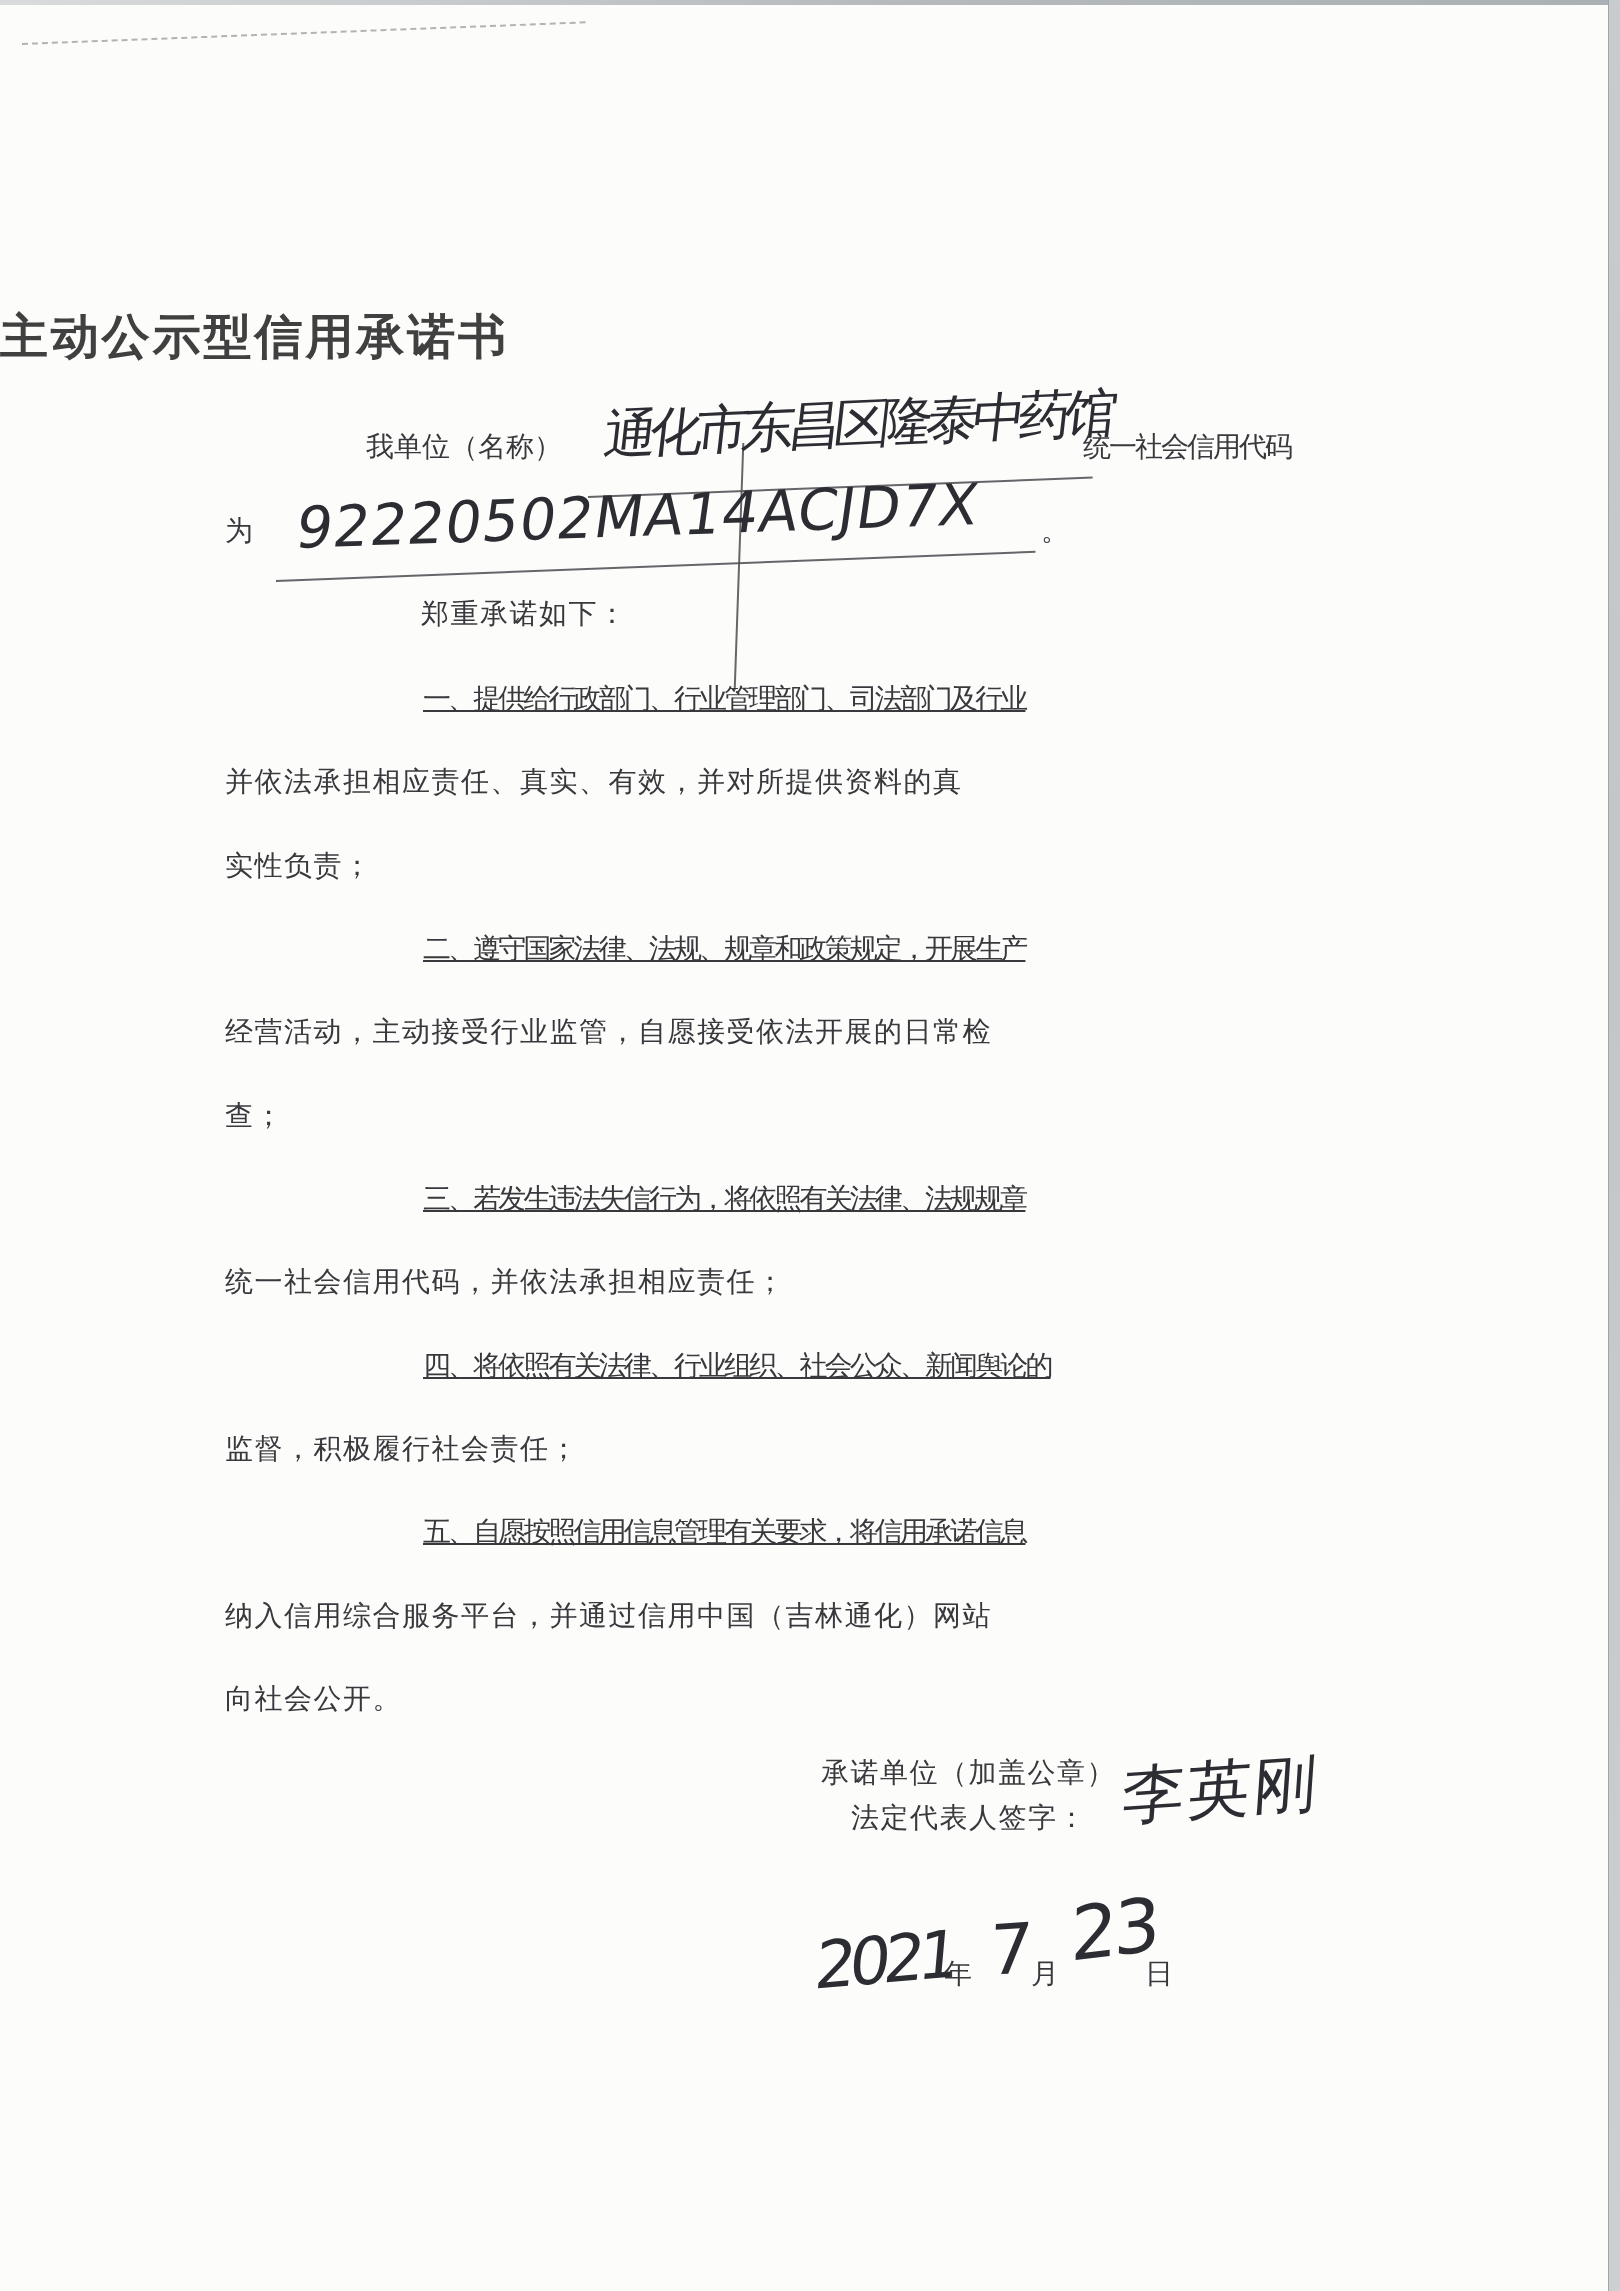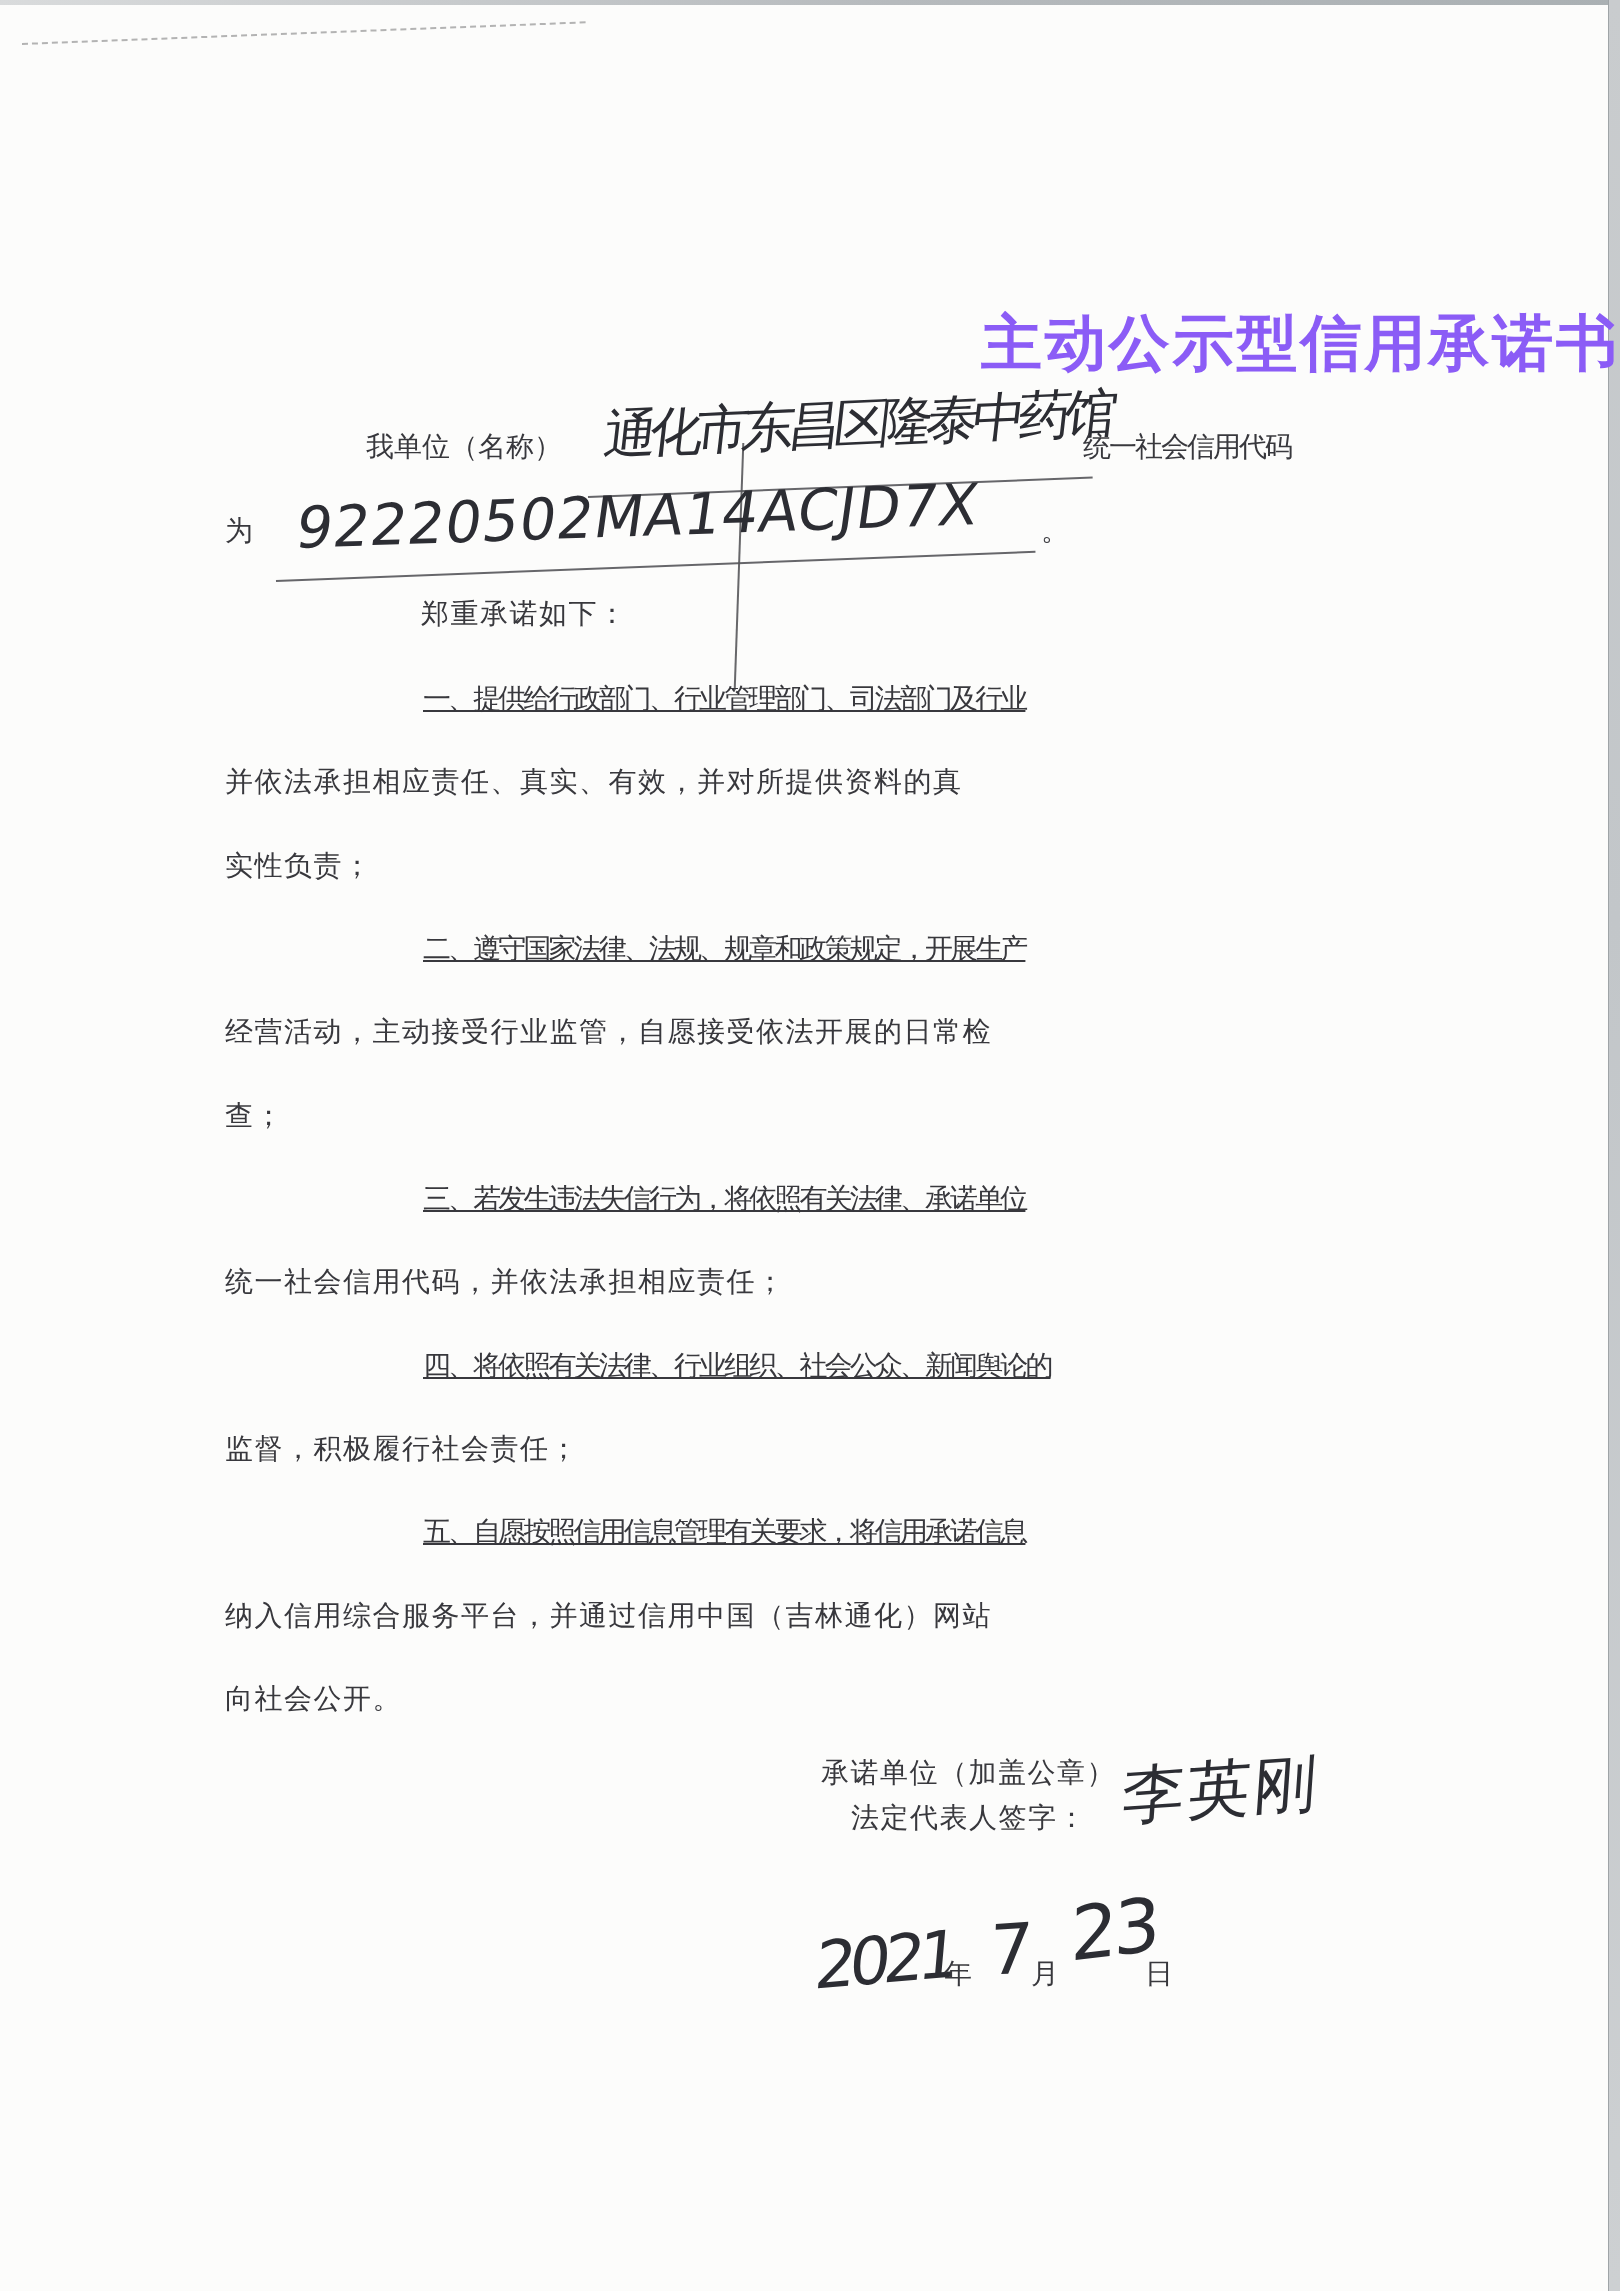--- a/index.html
+++ b/index.html
@@ -19,22 +19,22 @@
     border-left:1px solid #9fa4a7;}
   .scan-dash-line{position:absolute;left:21.6px;top:43px;width:564px;height:0;
     border-top:2px dashed #9b9b9b;opacity:.75;
     transform:rotate(-2.2deg);transform-origin:left center;}
   .stray-stroke{position:absolute;left:738px;top:443px;width:2px;height:247px;
     background:#4c4c50;transform:rotate(2deg);opacity:.85;}
 
   
   .t{position:absolute;font-size:28px;line-height:1.15;white-space:nowrap;
      color:#38383d;}
-  .title{left:0;right:0;top:309px;text-align:right;font-size:61px;
-     font-weight:bold;color:#8b5cf6;letter-spacing:2.9px;}
+  .title{left:0;right:0;top:309px;text-align:left;font-size:48px;
+     font-weight:bold;color:#404040;letter-spacing:2.9px;}
   .ls-cont{letter-spacing:1.5px;}   
   .ls-first{letter-spacing:-2.9px;text-decoration:underline;}   
   .ls-tight{letter-spacing:-2px;}
 
   
   .hw{position:absolute;white-space:nowrap;color:#2c2d33;
       font-family:"DejaVu Sans", sans-serif;
       transform:rotate(-3deg) skewX(-6deg);transform-origin:left bottom;}
   .hw-name{left:600px;top:400px;font-size:53px;letter-spacing:-6.9px;
       transform:rotate(-2.5deg) skewX(-9deg);}
@@ -77,21 +77,21 @@
   <div class="t" style="left:1041px;top:515px;">。</div>
 
   <div class="t ls-cont" style="left:421px;top:598px;">郑重承诺如下：</div>
 
   <div class="t ls-first" style="left:423px;top:683px;">一、提供给行政部门、行业管理部门、司法部门及行业</div>
   <div class="t ls-cont" style="left:225px;top:766px;">并依法承担相应责任、真实、有效，并对所提供资料的真</div>
   <div class="t ls-cont" style="left:225px;top:850px;">实性负责；</div>
   <div class="t ls-first" style="left:423px;top:933px;">二、遵守国家法律、法规、规章和政策规定，开展生产</div>
   <div class="t ls-cont" style="left:225px;top:1016px;">经营活动，主动接受行业监管，自愿接受依法开展的日常检</div>
   <div class="t ls-cont" style="left:225px;top:1100px;">查；</div>
-  <div class="t ls-first" style="left:423px;top:1183px;">三、若发生违法失信行为，将依照有关法律、承诺单位</div>
+  <div class="t ls-first" style="left:423px;top:1183px;">三、若发生违法失信行为，将依照有关法律、法规规章</div>
   <div class="t ls-cont" style="left:225px;top:1266px;">统一社会信用代码，并依法承担相应责任；</div>
   <div class="t ls-first" style="left:423px;top:1350px;">四、将依照有关法律、行业组织、社会公众、新闻舆论的</div>
   <div class="t ls-cont" style="left:225px;top:1433px;">监督，积极履行社会责任；</div>
   <div class="t ls-first" style="left:423px;top:1516px;">五、自愿按照信用信息管理有关要求，将信用承诺信息</div>
   <div class="t ls-cont" style="left:225px;top:1600px;">纳入信用综合服务平台，并通过信用中国（吉林通化）网站</div>
   <div class="t ls-cont" style="left:225px;top:1683px;">向社会公开。</div>
 
   <div class="t ls-cont" style="left:821px;top:1757px;">承诺单位（加盖公章）</div>
   <div class="t ls-cont" style="left:851px;top:1802px;">法定代表人签字：</div>
   <div class="hw hw-sign">李英刚</div>

